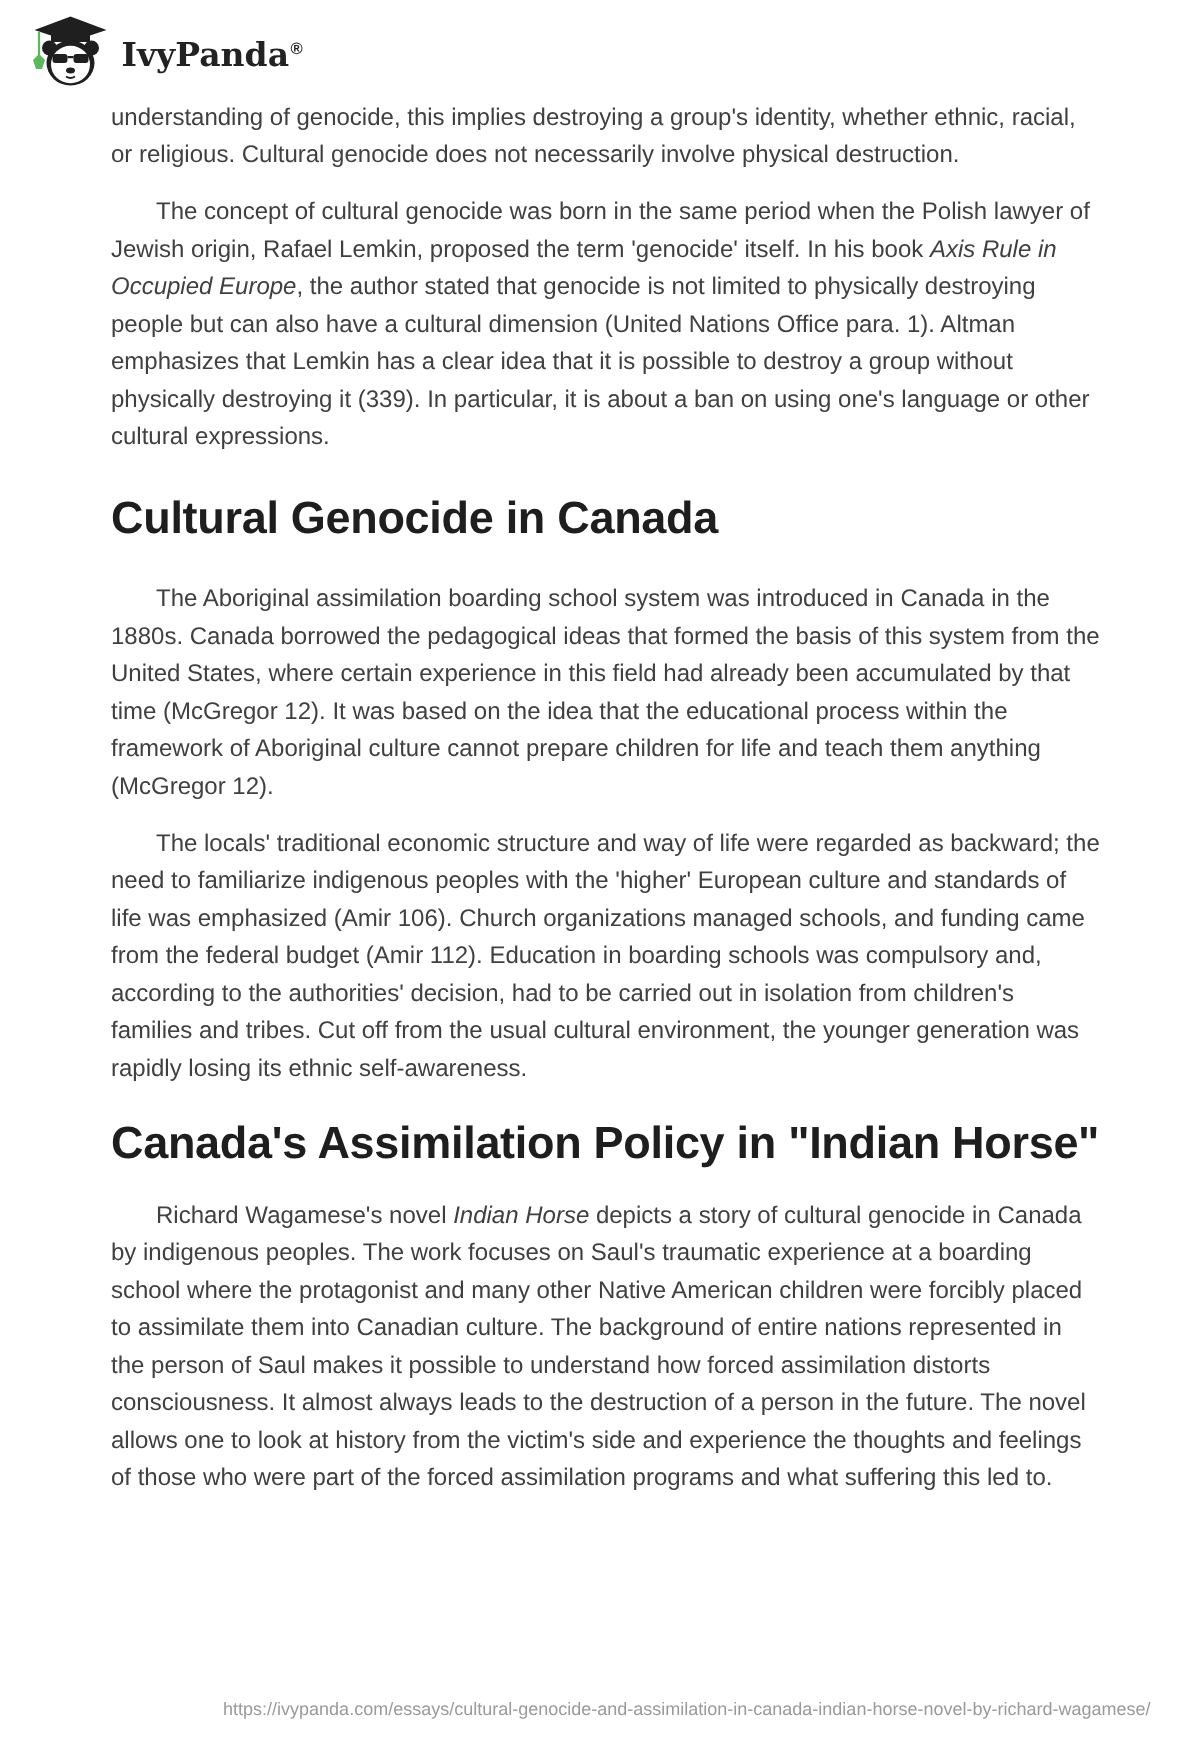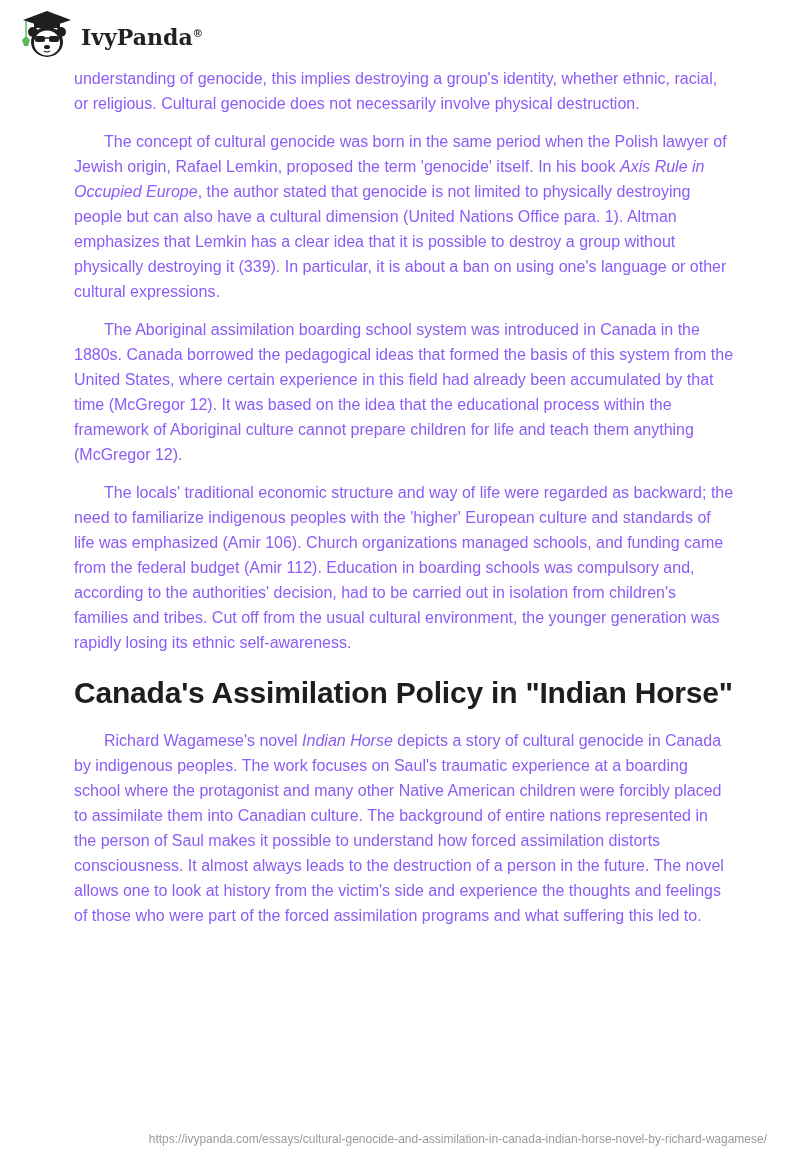--- a/index.html
+++ b/index.html
@@ -61,21 +61,21 @@
     .content {
       position: absolute;
       left: 74px;
       top: 66px;
       width: 660px;
     }
     p {
       margin: 0 0 13px 0;
       font-size: 16px;
       line-height: 25px;
-      color: #8b5cf6;
+      color: #404040;
     }
     p.indent {
       text-indent: 30px;
     }
     h2 {
       font-size: 30px;
       line-height: 38px;
       font-weight: bold;
       margin: 23px 0 22px 0;
       color: #1e1e1e;
@@ -123,20 +123,21 @@
     </svg>
     <span class="logo-text"><span>IvyPanda</span><span class="logo-reg">®</span></span>
   </div>
 </div>
 
 <div class="content">
   <p>understanding of genocide, this implies destroying a group's identity, whether ethnic, racial, or religious. Cultural genocide does not necessarily involve physical destruction.</p>
 
   <p class="indent"><span>The concept of cultural genocide was born in the same period when the Polish lawyer of Jewish origin, Rafael Lemkin, proposed the term 'genocide' itself. In his book </span><em>Axis Rule in Occupied Europe</em><span>, the author stated that genocide is not limited to physically destroying people but can also have a cultural dimension (United Nations Office para. 1). Altman emphasizes that Lemkin has a clear idea that it is possible to destroy a group without physically destroying it (339). In particular, it is about a ban on using one's language or other cultural expressions.</span></p>
 
+  <h2>Cultural Genocide in Canada</h2>
 
   <p class="indent">The Aboriginal assimilation boarding school system was introduced in Canada in the 1880s. Canada borrowed the pedagogical ideas that formed the basis of this system from the United States, where certain experience in this field had already been accumulated by that time (McGregor 12). It was based on the idea that the educational process within the framework of Aboriginal culture cannot prepare children for life and teach them anything (McGregor 12).</p>
   <p class="indent">The locals' traditional economic structure and way of life were regarded as backward; the need to familiarize indigenous peoples with the 'higher' European culture and standards of life was emphasized (Amir 106). Church organizations managed schools, and funding came from the federal budget (Amir 112). Education in boarding schools was compulsory and, according to the authorities' decision, had to be carried out in isolation from children's families and tribes. Cut off from the usual cultural environment, the younger generation was rapidly losing its ethnic self-awareness.</p>
 
   <h2 class="two-line">Canada's Assimilation Policy in "Indian Horse"</h2>
 
   <p class="indent"><span>Richard Wagamese's novel </span><em>Indian Horse</em><span> depicts a story of cultural genocide in Canada by indigenous peoples. The work focuses on Saul's traumatic experience at a boarding school where the protagonist and many other Native American children were forcibly placed to assimilate them into Canadian culture. The background of entire nations represented in the person of Saul makes it possible to understand how forced assimilation distorts consciousness. It almost always leads to the destruction of a person in the future. The novel allows one to look at history from the victim's side and experience the thoughts and feelings of those who were part of the forced assimilation programs and what suffering this led to.</span></p>
 </div>
 
 <div class="footer-url">https://ivypanda.com/essays/cultural-genocide-and-assimilation-in-canada-indian-horse-novel-by-richard-wagamese/</div>

